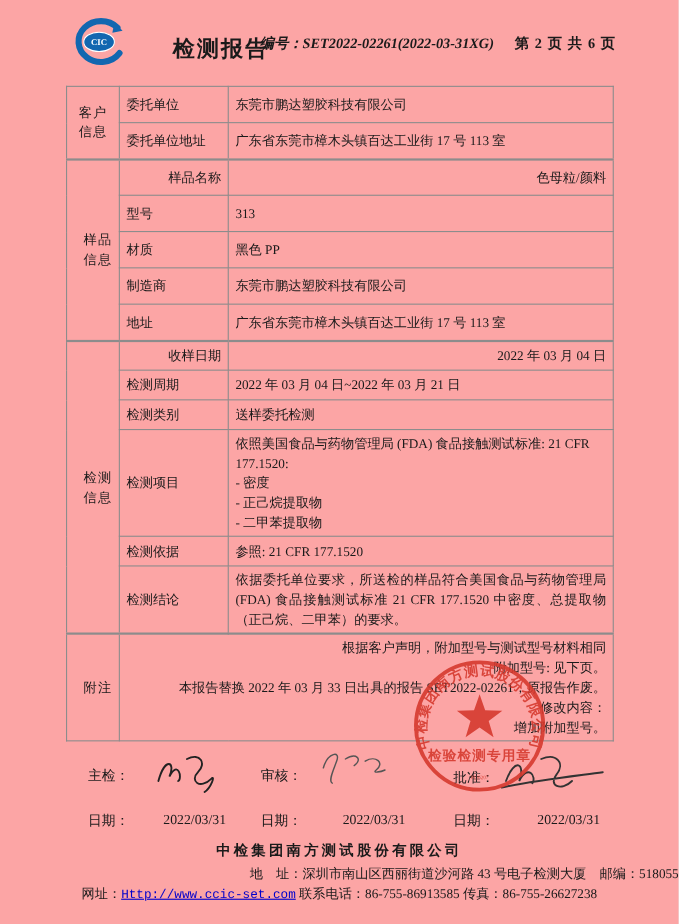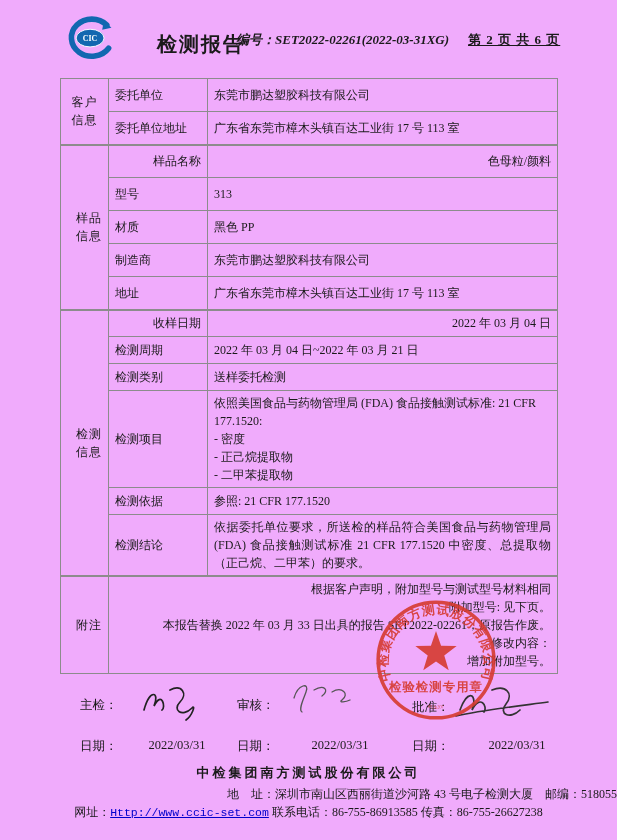--- a/index.html
+++ b/index.html
@@ -1,27 +1,27 @@
 <!DOCTYPE html>
 <html><head>
 <meta charset="utf-8">
 <style>
   * { margin:0; padding:0; box-sizing:border-box; }
   html,body { background:#e9e9e9; }
   .page {
     position:relative; width:617px; height:840px; margin:0 auto;
-    background:#f0abfc; overflow:hidden;
+    background:#fca5a5; overflow:hidden;
     font-family:"Liberation Serif","DejaVu Serif",serif;
     color:#1a1a1a;
   }
   
   .logo { position:absolute; left:63px; top:13px; width:56px; height:52px; }
   .hdr-doc-type { position:absolute; left:128px; top:31px; font-size:20px; font-weight:bold; letter-spacing:2px;margin-left:29px; }
   .hdr-no { position:absolute; left:236px; top:31px; font-size:13px; font-weight:bold;font-style:italic; }
-  .hdr-page { position:absolute; left:468px; top:31px; font-size:13px; font-weight:bold; letter-spacing:1px;text-decoration:underline; }
+  .hdr-page { position:absolute; left:468px; top:31px; font-size:13px; font-weight:bold; letter-spacing:1px; }
   
   table.report { position:absolute; left:60px; top:78px; width:497px; border-collapse:collapse; table-layout:fixed;border-radius:10px; }
   table.report td {
     border:1px solid #8c8c8c; font-size:12px; vertical-align:middle;
     padding:3px 6px; line-height:1.5;
   }
   table.report tr.sec-sep > td { border-top:2px solid #8c8c8c;text-align:right; }
   td.group { width:48px; text-align:center; white-space:pre-line; letter-spacing:1px; padding:0 4px; }
   td.flabel { width:99px; padding-left:9px; }
   td.fvalue { width:350px; padding-left:12px; }

